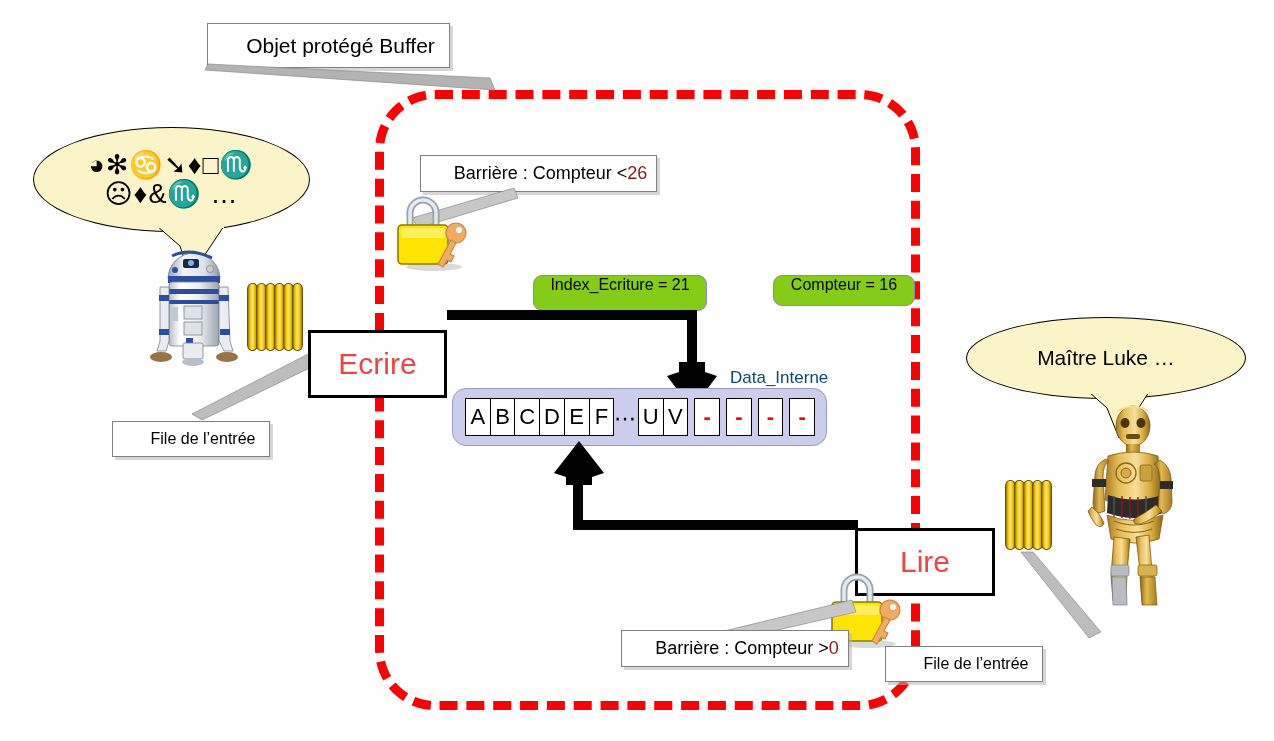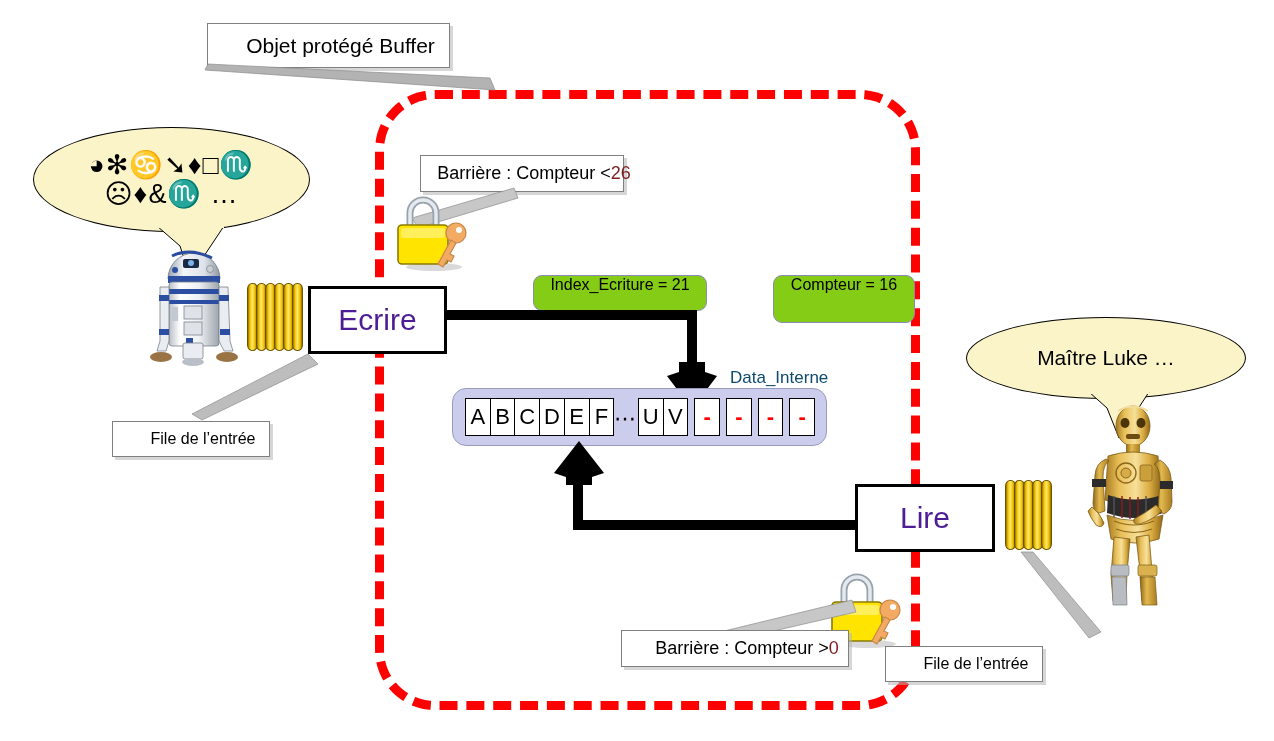--- a/index.html
+++ b/index.html
@@ -39,21 +39,22 @@
     margin-left:36px;
   }
 
   
   .procbox{
     position:absolute;
     background:#ffffff;
     border:3px solid #000000;
     display:flex;align-items:center;justify-content:center;
     box-sizing:border-box;
-    color:#4c1d95;
+    color:#ef4444;
+    margin-top:44px;
   }
 
   
   .bubble{
     position:absolute;
     background:#fbf4c8;
     border:1px solid #000;
     border-radius:50%;
     display:flex;flex-direction:column;
     align-items:center;justify-content:center;
@@ -192,21 +193,21 @@
 
   <div class="queue" style="left:247px;top:283px;width:58px;height:68px;">
     <div class="cyl"></div>
     <div class="cyl"></div>
     <div class="cyl"></div>
     <div class="cyl"></div>
     <div class="cyl"></div>
     <div class="cyl"></div>
   </div>
 
-  <div class="callout" id="barrier-write-callout" style="left:420px;top:155px;width:204px;height:37px;font-size:18px;">
+  <div class="callout" id="barrier-write-callout" style="left:420px;top:155px;width:237px;height:37px;font-size:18px;">
     <span>Barrière : Compteur &lt; </span>
       <span class="red">26</span>
   </div>
   <svg class="leader" style="left:410px;top:186px;width:110px;height:45px;" viewBox="0 0 110 45">
     <polygon points="104,2 108,12 8,42 2,32" fill="#c7c7c7" stroke="#8c8c8c" stroke-width="0.7"></polygon>
   </svg>
 
   <svg style="position:absolute;left:394px;top:188px;width:78px;height:85px;" viewBox="0 0 78 85">
     <ellipse cx="40" cy="79" rx="28" ry="4" fill="#d9d9d9"></ellipse>
     <path d="M16 38 L16 25 A13 13 0 0 1 42 25 L42 38" fill="none" stroke="#9aa3ab" stroke-width="7"></path>
@@ -219,21 +220,21 @@
   </svg>
 
   <div class="procbox" id="proc-ecrire" style="left:308px;top:286px;width:139px;height:68px;font-size:30px;">
     <span>Ecrire</span>
   </div>
 
   <div class="varbox" id="var-index-ecriture" style="left:497px;top:275px;width:174px;height:36px;font-size:16px;">
     <span>Index_Ecriture = 21</span>
   </div>
 
-  <div class="varbox" id="var-compteur" style="left:737px;top:275px;width:142px;height:48px;font-size:16px;">
+  <div class="varbox" id="var-compteur" style="left:737px;top:275px;width:142px;height:31px;font-size:16px;">
     <span>Compteur = 16</span>
   </div>
 
 
   <div class="wire" style="left:447px;top:310px;width:250px;height:10px;"></div>
   <div class="wire" style="left:687px;top:310px;width:10px;height:64px;"></div>
   <svg style="position:absolute;left:665px;top:362px;width:54px;height:48px;" viewBox="0 0 54 48">
     <polygon points="27,47 2,14 14,10 14,0 40,0 40,10 52,14" fill="#000"></polygon>
   </svg>
 

